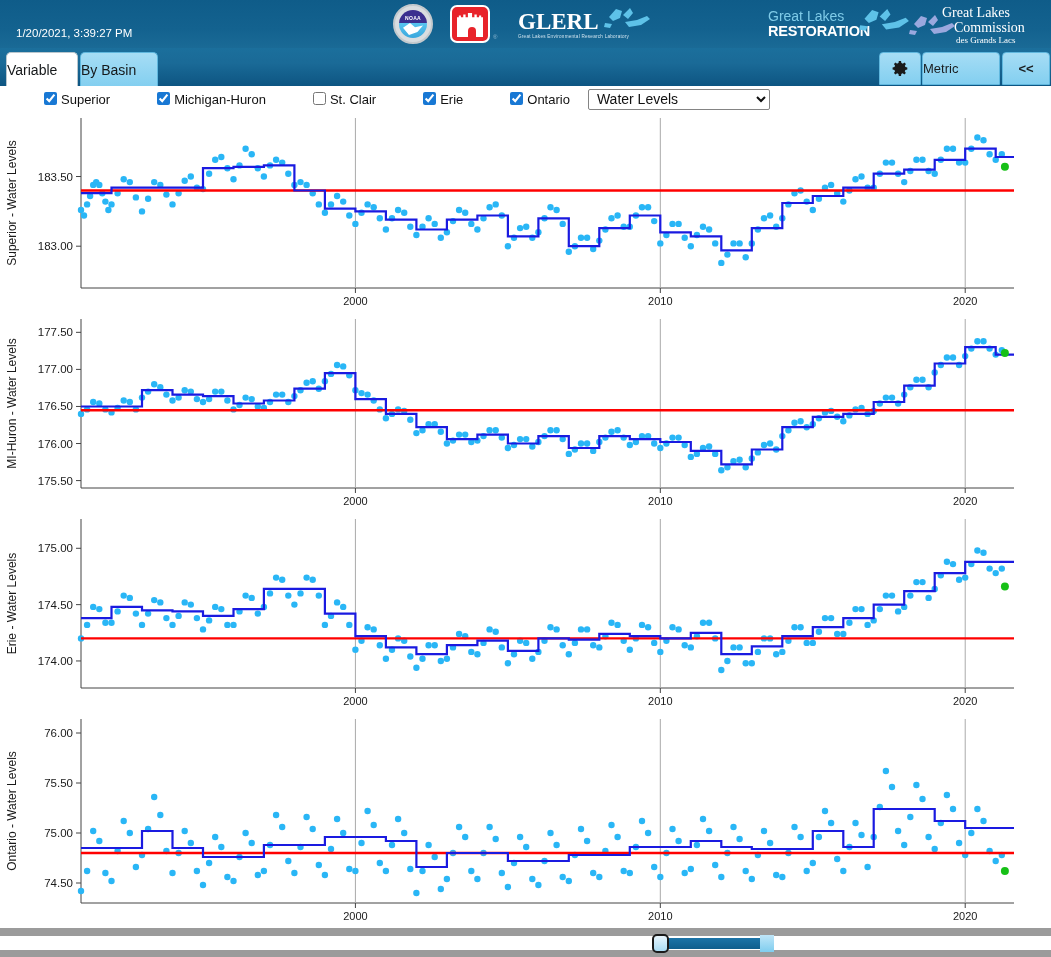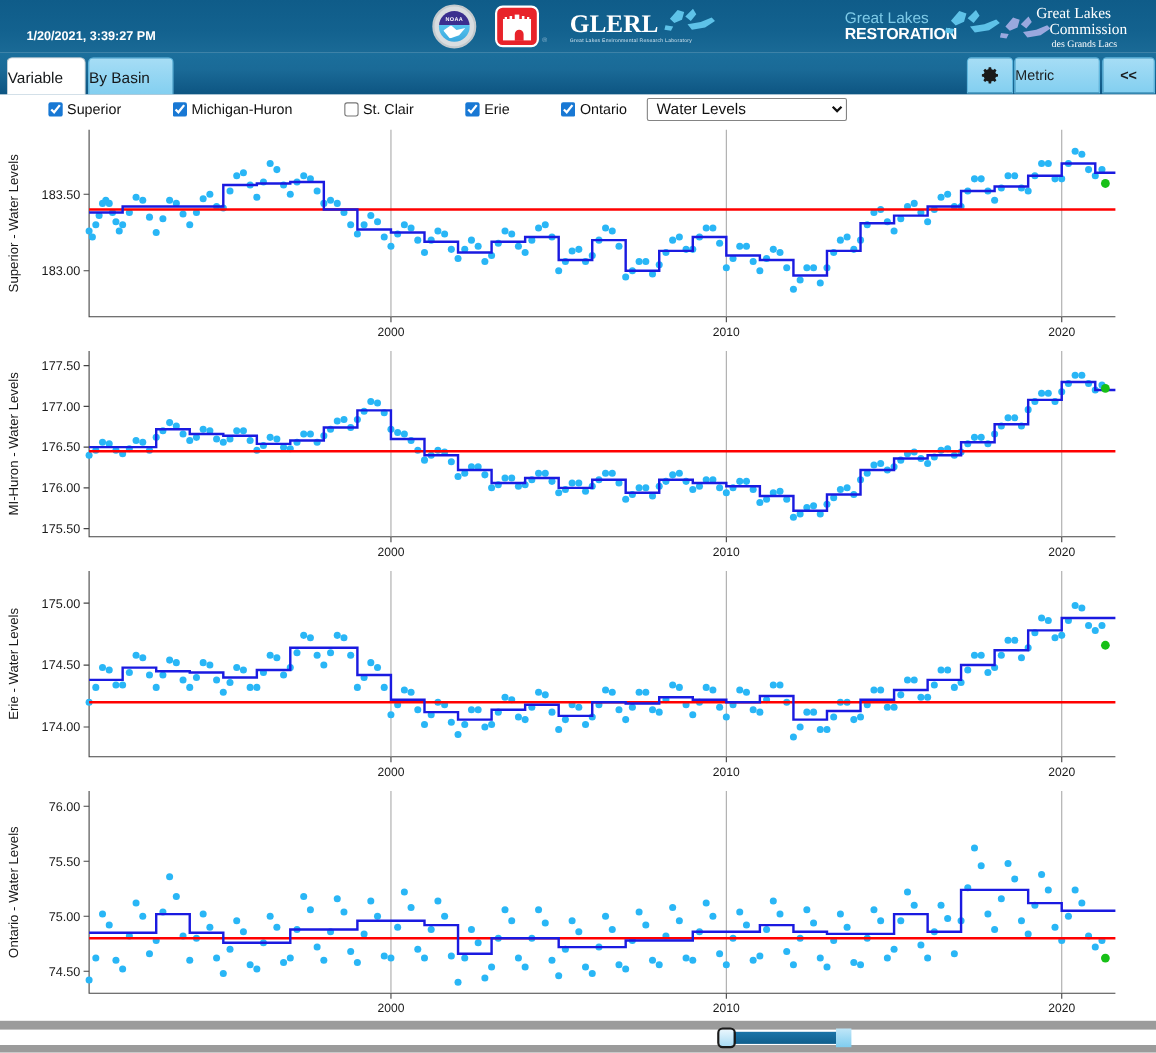--- a/index.html
+++ b/index.html
@@ -21,23 +21,23 @@
     overflow: hidden;
   }
   #app-title {
     position: absolute; left: 8px; top: 1px;
     color: #ffffff;
     font-size: 19px; font-weight: bold;
     letter-spacing: -0.2px;
     white-space: nowrap;
   }
   #app-datetime {
-    position: absolute; left: 24px; top: 27px;
+    position: absolute; left: 16px; top: 27px;
     color: #ffffff;
-    font-size: 11.5px; font-weight: bold;
+    font-size: 11.5px; font-weight: normal;
     white-space: nowrap;
   }
   .logo { position: absolute; top: 2px; height: 44px; }
 
   
   #logo-noaa {
     left: 393px; top: 4px; width: 40px; height: 40px;
     border-radius: 50%;
     background: #d9dde0;
     border: 2px solid #c3c9cd;
@@ -207,21 +207,21 @@
   
   #controlbar {
     position: relative;
     width: 1051px; height: 26px;
     background: #ffffff;
     display: flex; align-items: center;
     padding-left: 9px;
     gap: 0px;
   }
   .lake-check {
-    display: flex; align-items: center;
+    display: flex; 
     margin-right: 12px;
     font-size: 13px; color: #111;
     cursor: pointer;
     white-space: nowrap;
     padding-left: 35px;
   }
   .lake-check input {
     width: 13px; height: 13px;
     margin: 0 4px 0 0;
     accent-color: #1878d4;

